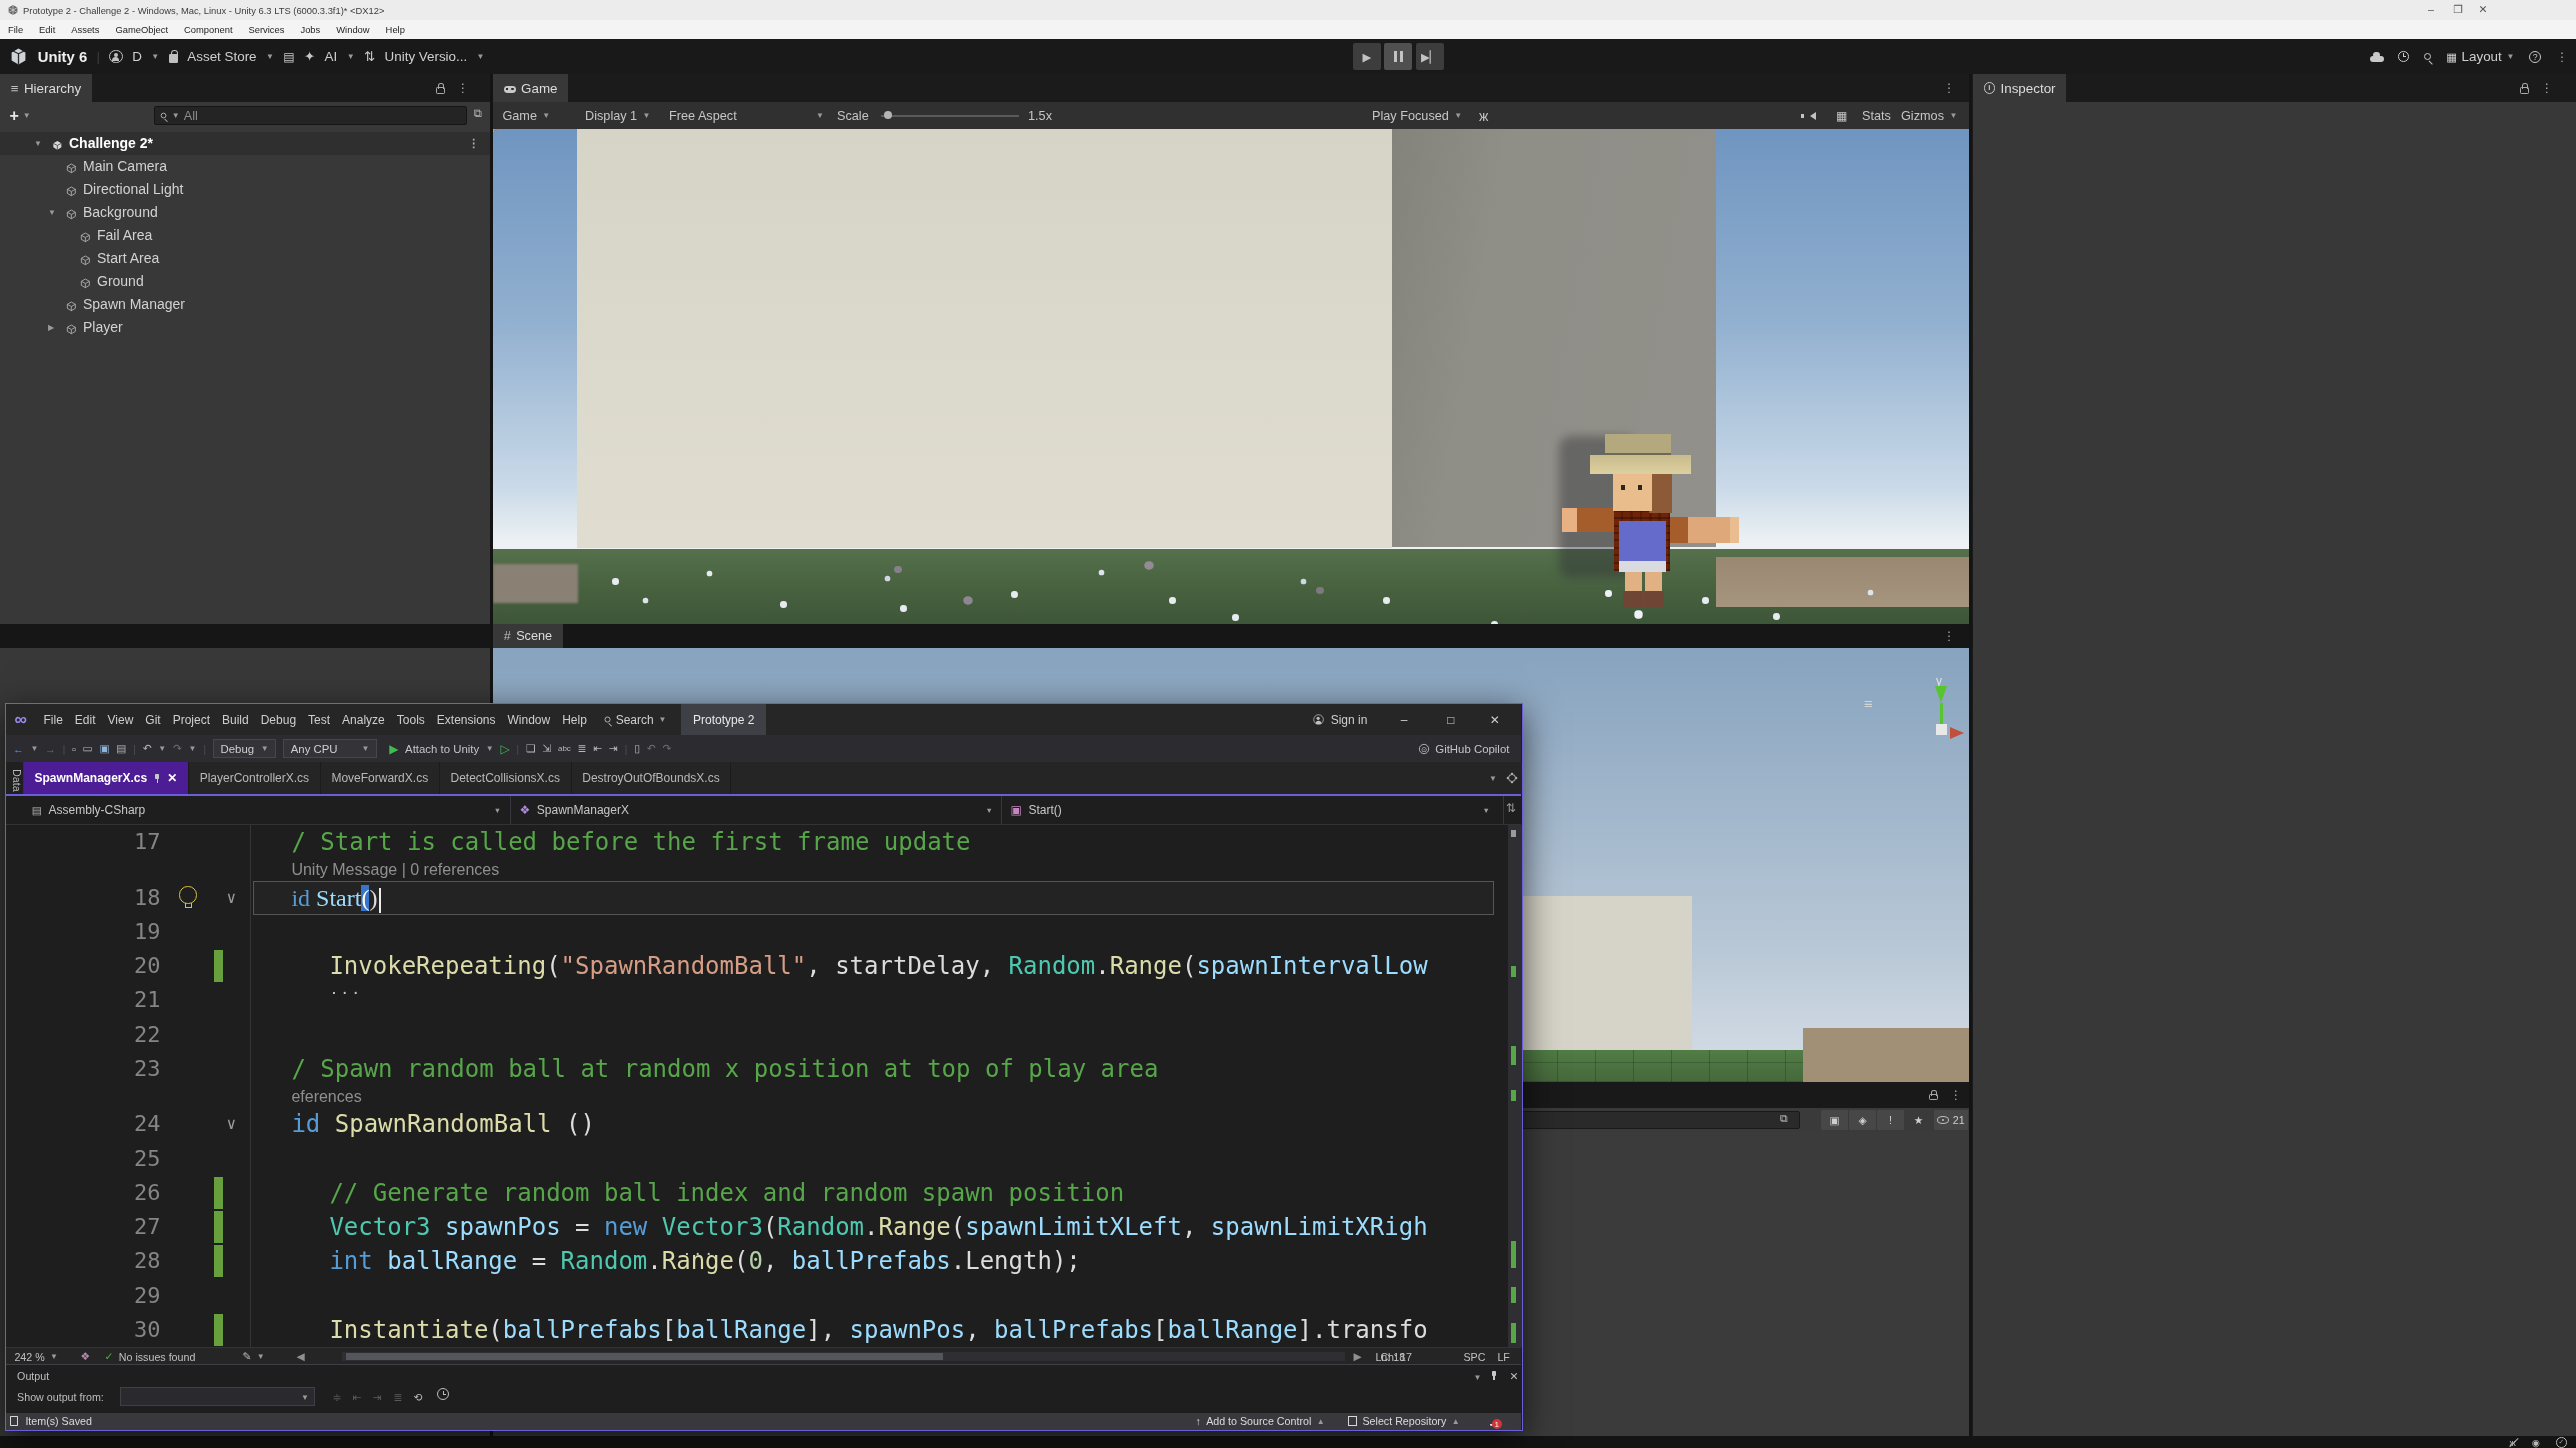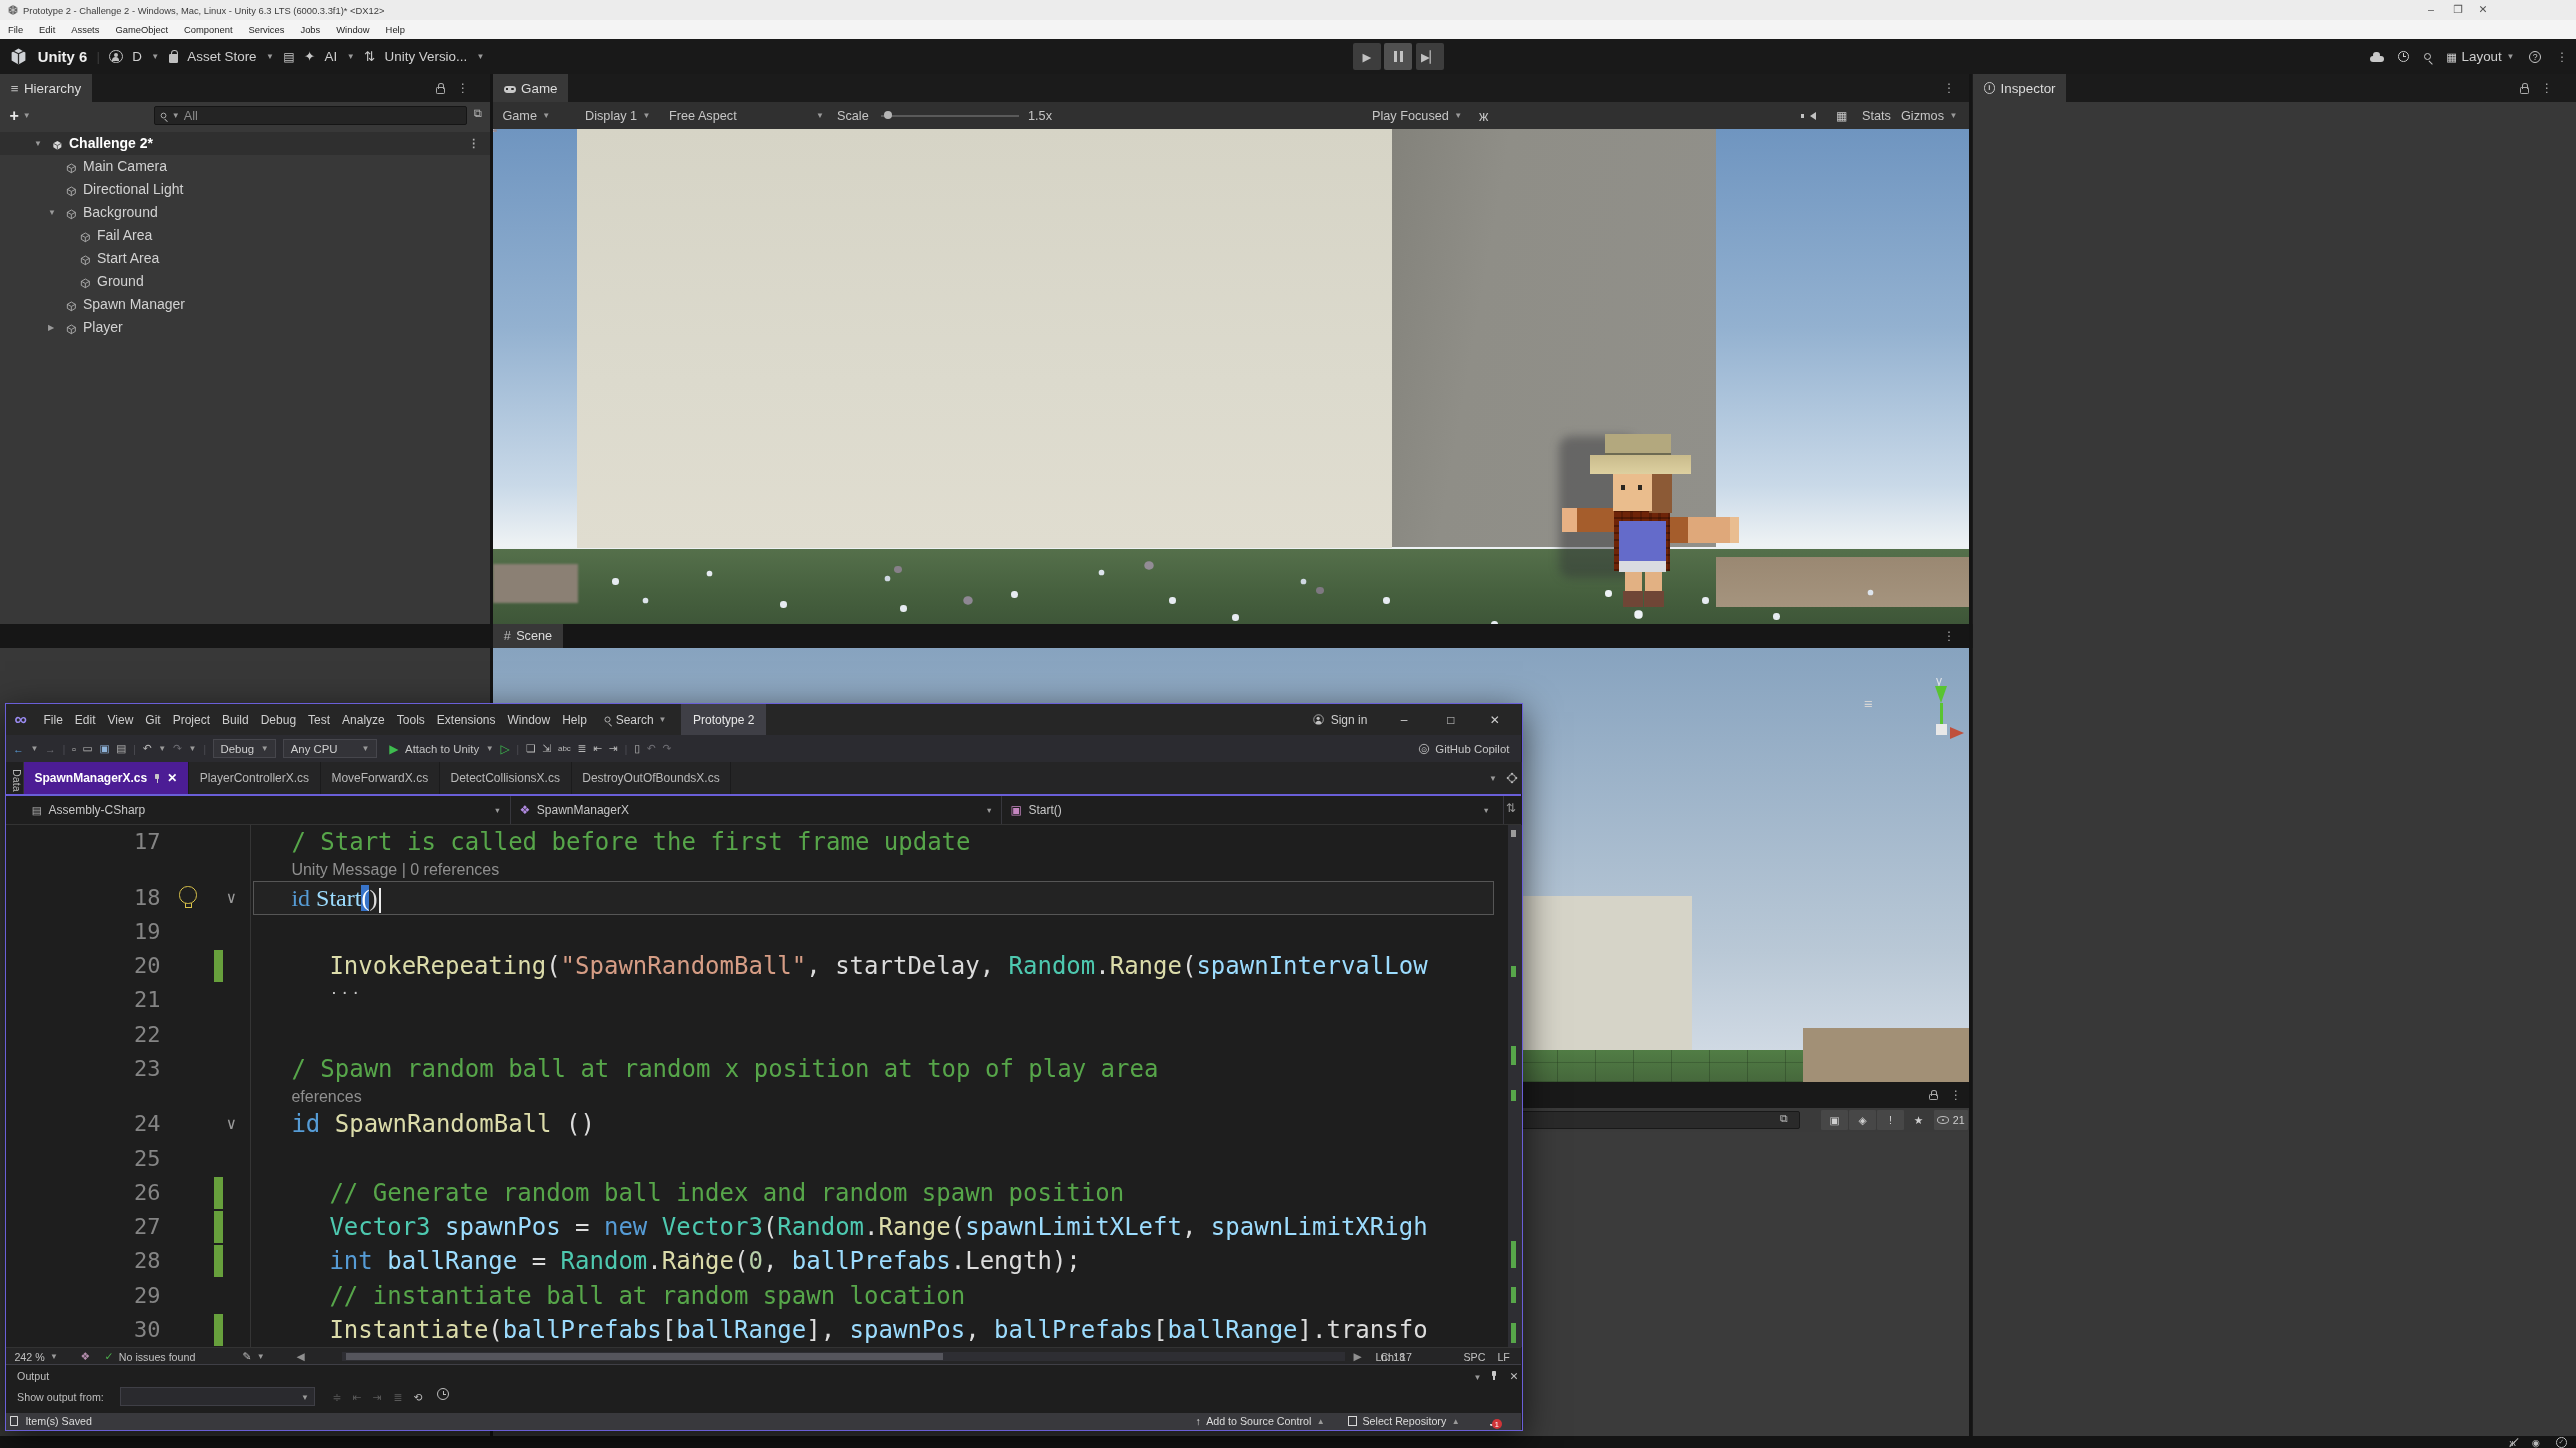--- a/index.html
+++ b/index.html
@@ -662,21 +662,20 @@
             <span class="codetext" style="padding-left: 38px;"><span style="color: rgb(78, 201, 176);">Vector3 </span><span style="color: rgb(156, 220, 254);">spawnPos </span><span style="color: rgb(220, 220, 220);">= </span><span style="color: rgb(86, 156, 214);">new </span><span style="color: rgb(78, 201, 176);">Vector3</span><span style="color: rgb(220, 220, 220);">(</span><span style="color: rgb(78, 201, 176);">Random</span><span style="color: rgb(220, 220, 220);">.</span><span style="color: rgb(220, 220, 170);">Range</span><span style="color: rgb(220, 220, 220);">(</span><span style="color: rgb(156, 220, 254);">spawnLimitXLeft</span><span style="color: rgb(220, 220, 220);">, </span><span style="color: rgb(156, 220, 254);">spawnLimitXRigh</span></span>
             <span class="sdots" style="left: 676px;">···</span>
           </div>
           <div class="coderow" style="top: 419px;">
             <span class="ln">28</span>
             <span class="chg"></span>
             <span class="codetext" style="padding-left: 38px;"><span style="color: rgb(86, 156, 214);">int </span><span style="color: rgb(156, 220, 254);">ballRange </span><span style="color: rgb(220, 220, 220);">= </span><span style="color: rgb(78, 201, 176);">Random</span><span style="color: rgb(220, 220, 220);">.</span><span style="color: rgb(220, 220, 170);">Range</span><span style="color: rgb(220, 220, 220);">(</span><span style="color: rgb(181, 206, 168);">0</span><span style="color: rgb(220, 220, 220);">, </span><span style="color: rgb(156, 220, 254);">ballPrefabs</span><span style="color: rgb(220, 220, 220);">.</span><span style="color: rgb(220, 220, 220);">Length</span><span style="color: rgb(220, 220, 220);">);</span></span>
           </div>
           <div class="coderow" style="top: 454px;">
             <span class="ln">29</span>
-            <span class="codetext" style="padding-left: 38px;"><span style="color: rgb(87, 166, 74);">// instantiate ball at random spawn location</span></span>
           </div>
           <div class="coderow" style="top: 488px;">
             <span class="ln">30</span>
             <span class="chg"></span>
             <span class="codetext" style="padding-left: 38px;"><span style="color: rgb(220, 220, 170);">Instantiate</span><span style="color: rgb(220, 220, 220);">(</span><span style="color: rgb(156, 220, 254);">ballPrefabs</span><span style="color: rgb(220, 220, 220);">[</span><span style="color: rgb(156, 220, 254);">ballRange</span><span style="color: rgb(220, 220, 220);">], </span><span style="color: rgb(156, 220, 254);">spawnPos</span><span style="color: rgb(220, 220, 220);">, </span><span style="color: rgb(156, 220, 254);">ballPrefabs</span><span style="color: rgb(220, 220, 220);">[</span><span style="color: rgb(156, 220, 254);">ballRange</span><span style="color: rgb(220, 220, 220);">].</span><span style="color: rgb(220, 220, 220);">transfo</span></span>
           </div>
         </div>
     </div>
     <div class="abs" id="vs-scroll">
       <div class="smark" style="top:5.4px;height:6.7px;background:#9a9a9a"></div>

